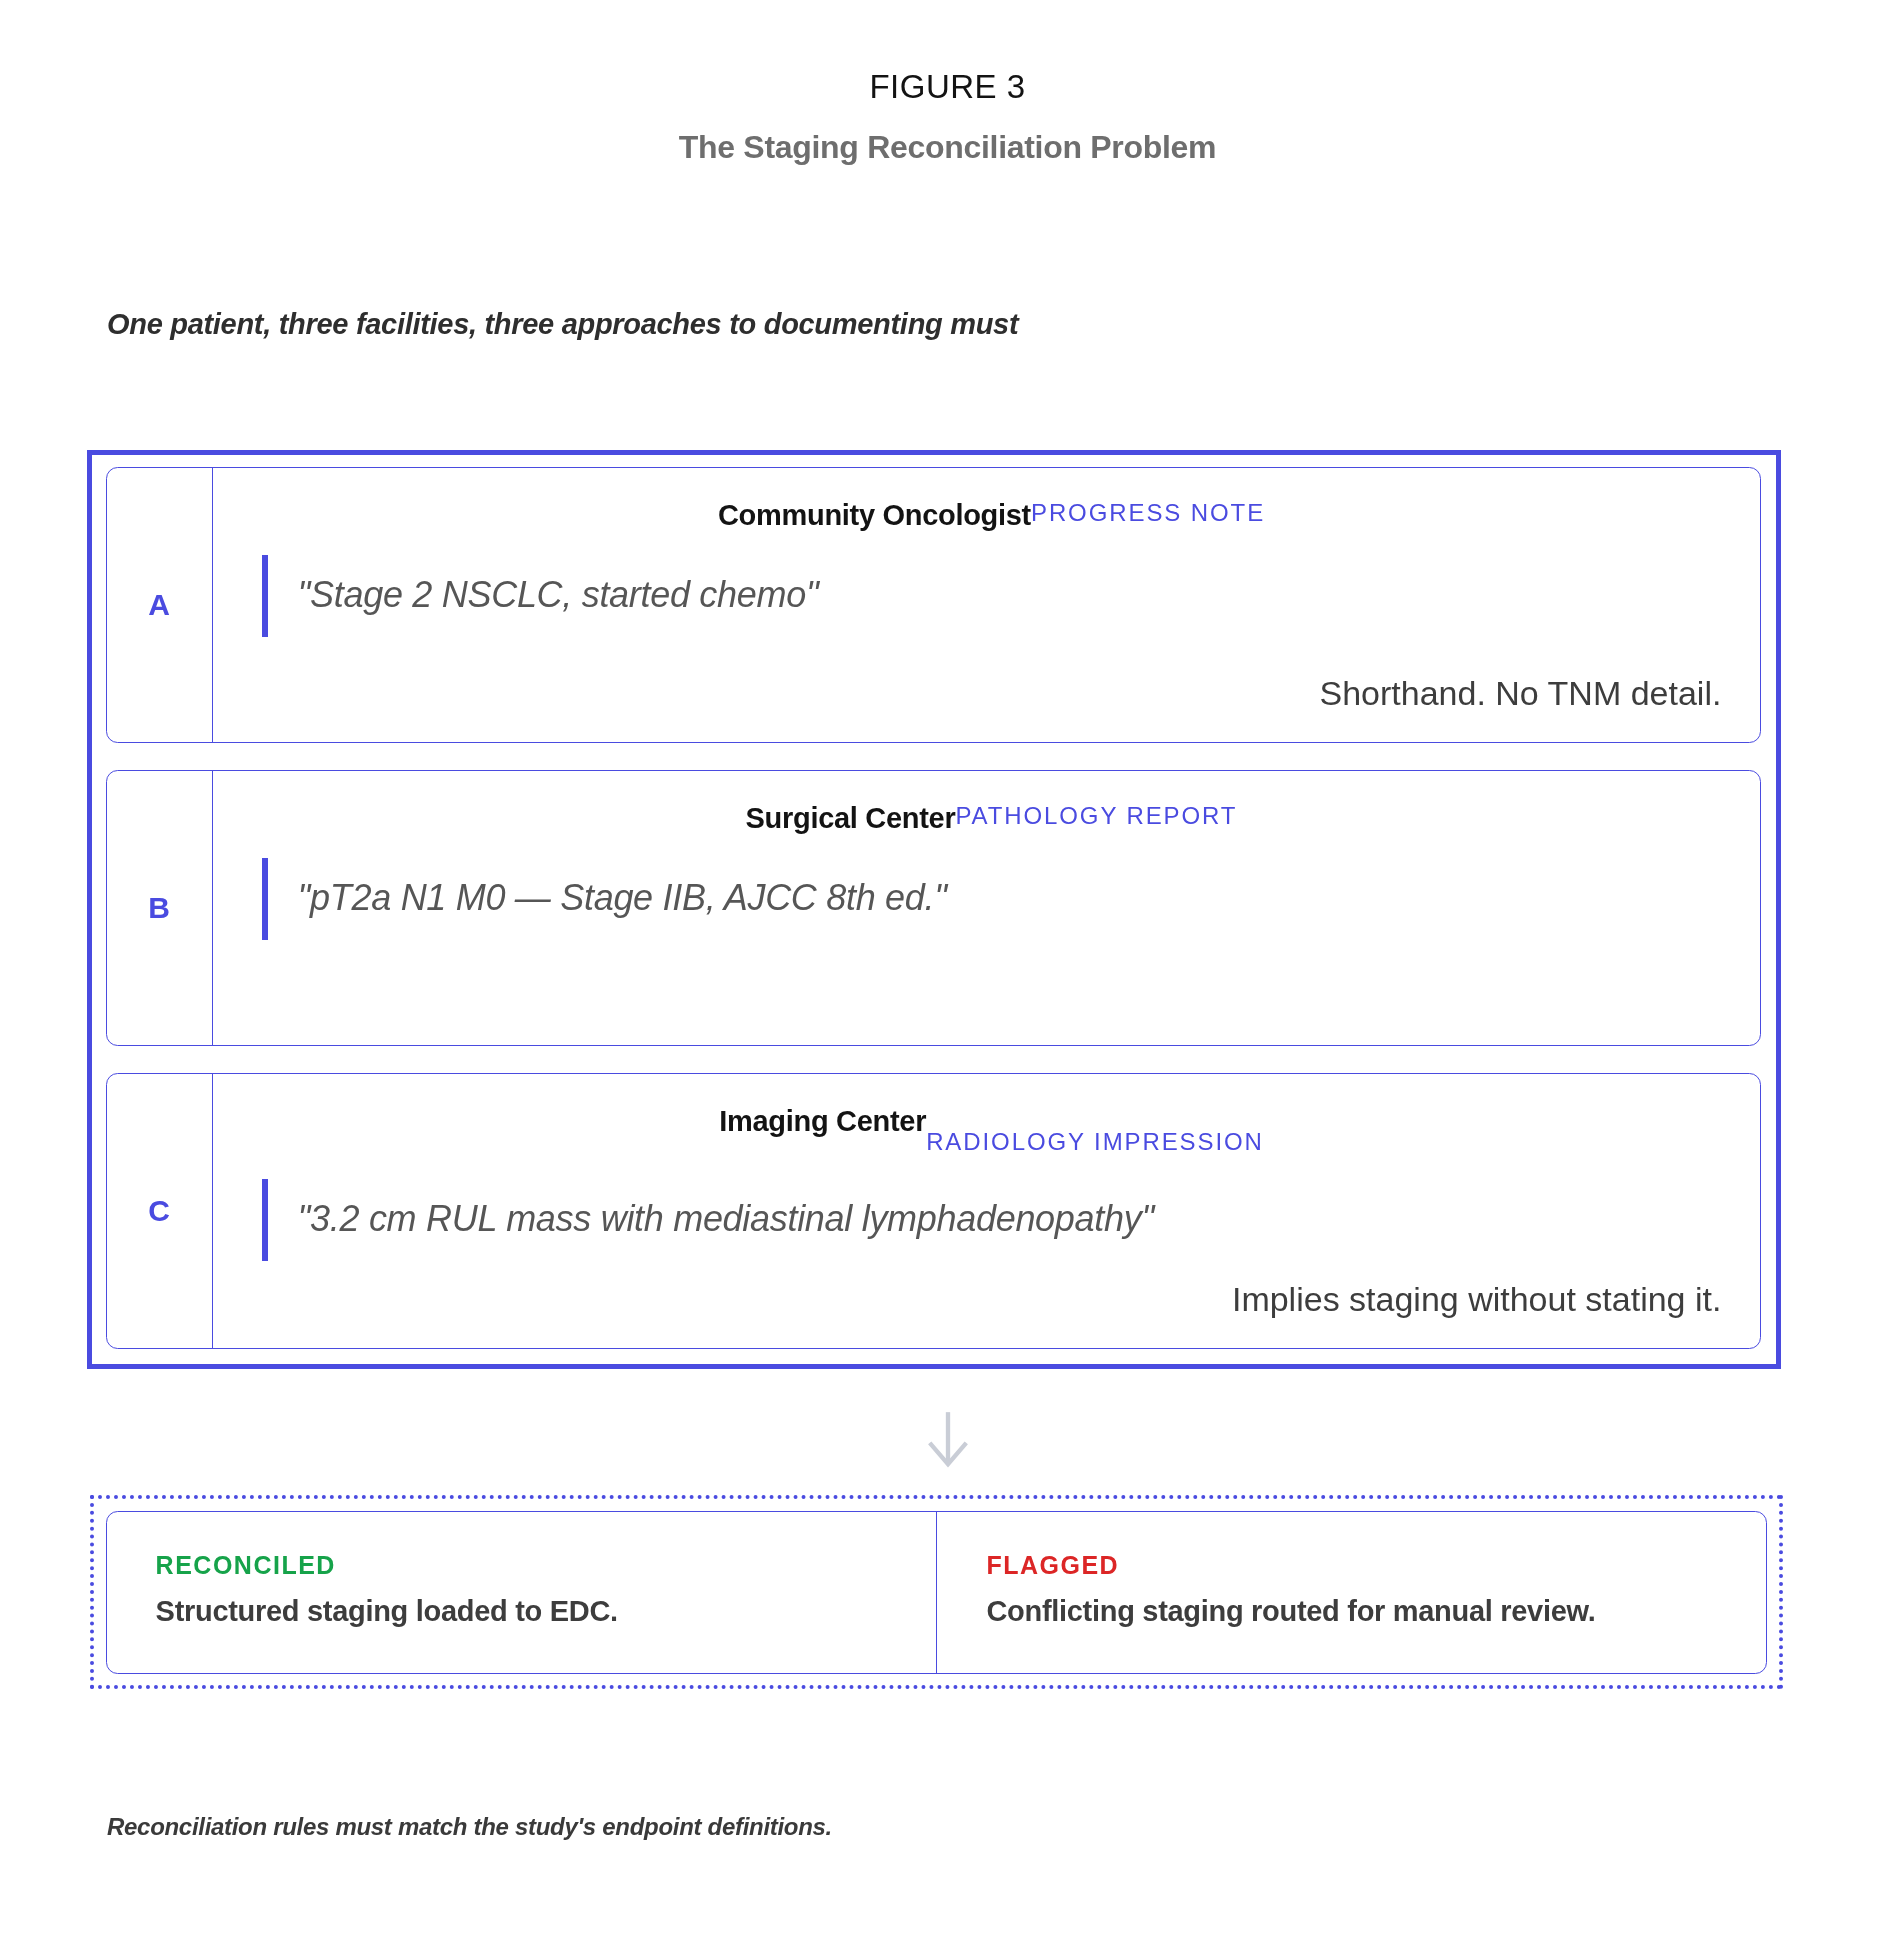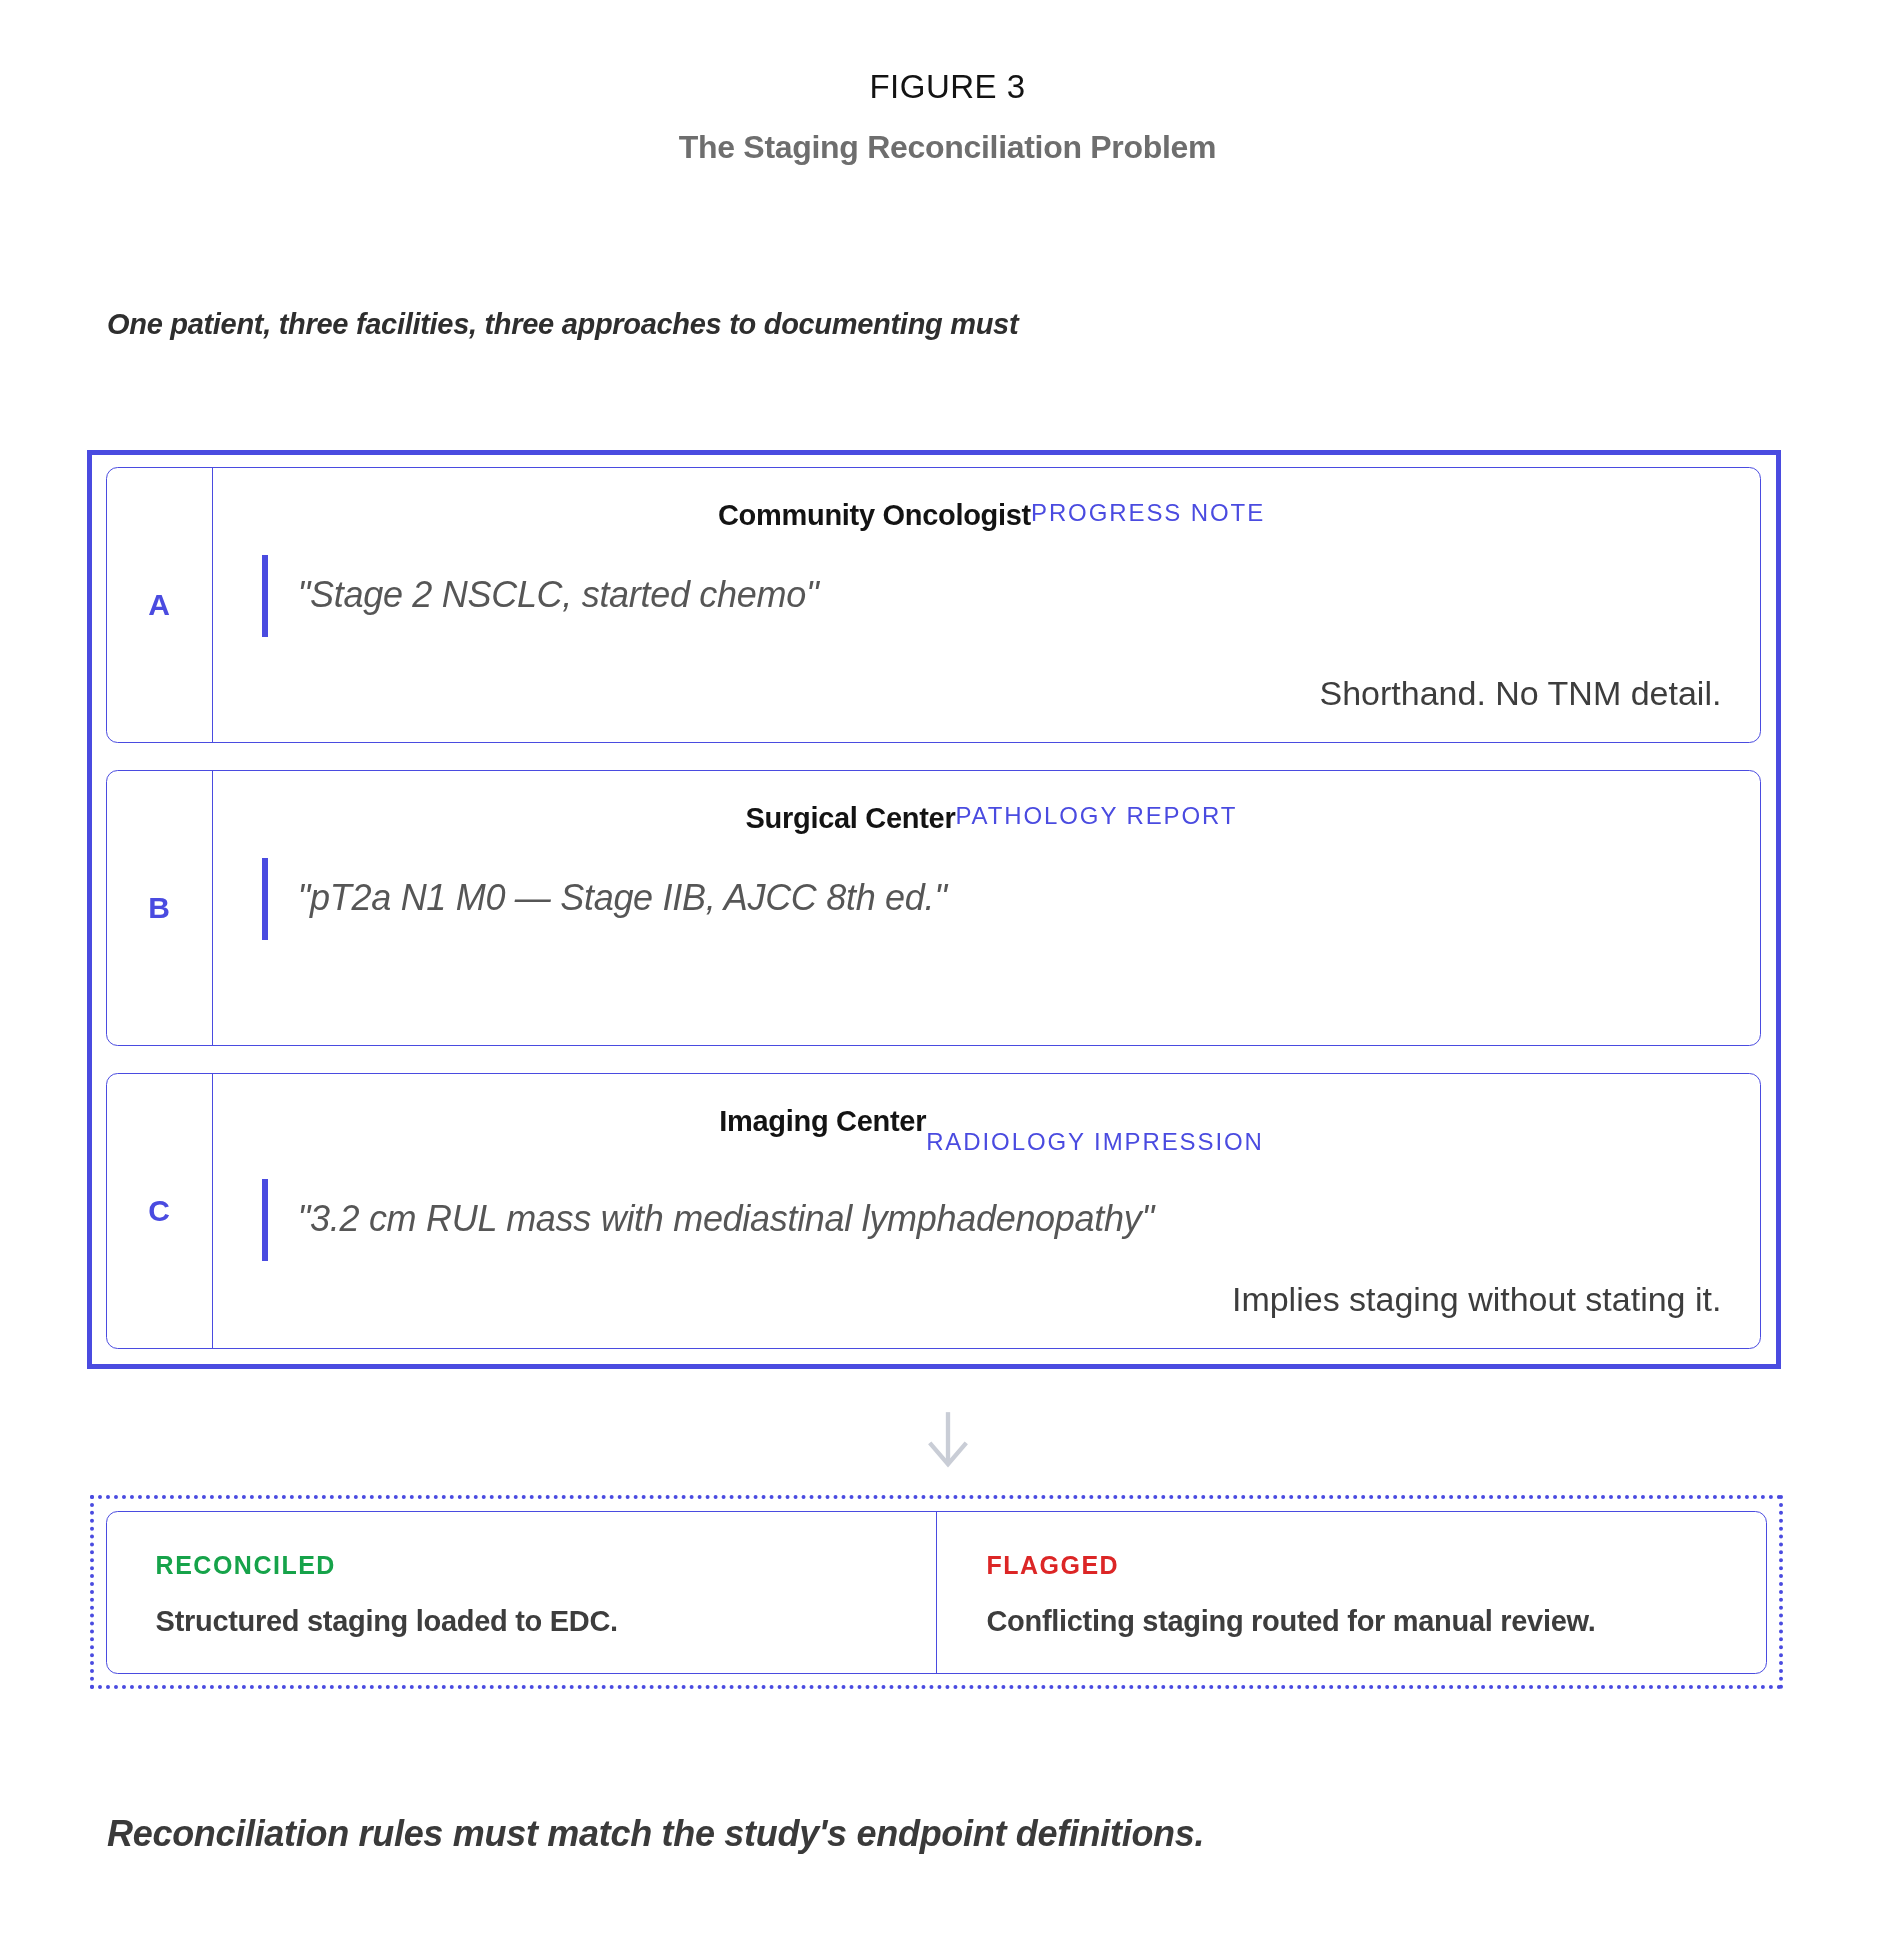--- a/index.html
+++ b/index.html
@@ -139,21 +139,21 @@
     border: 1.9px solid var(--accent);
     border-radius: 11.6px;
     min-height: 163px;
     background: #ffffff;
   }
   .outcome-cell {
     flex: 1 1 0;
     padding: 39px 47px 35px 49px;
     display: flex;
     flex-direction: column;
-    justify-content: space-between;
+    justify-content: flex-start;
   }
   .outcome-divider {
     flex: 0 0 1.9px;
     background: var(--accent);
   }
   .status-badge {
     font-size: 25px;
     font-weight: bold;
     letter-spacing: 1.5px;
   }
@@ -163,21 +163,21 @@
     margin-top: 15.5px;
     font-size: 29px;
     font-weight: bold;
     letter-spacing: -0.3px;
     color: var(--body-dark);
   }
 
   
   .caption {
     margin: 124px 0 12px 107px;
-    font-size: 36px;
+    font-size: 24px;
     font-weight: bold;
     font-style: italic;
     letter-spacing: -0.3px;
     color: #3a3a3a;
   }
 </style>
 </head>
 <body>
 
 <header class="figure-head">

